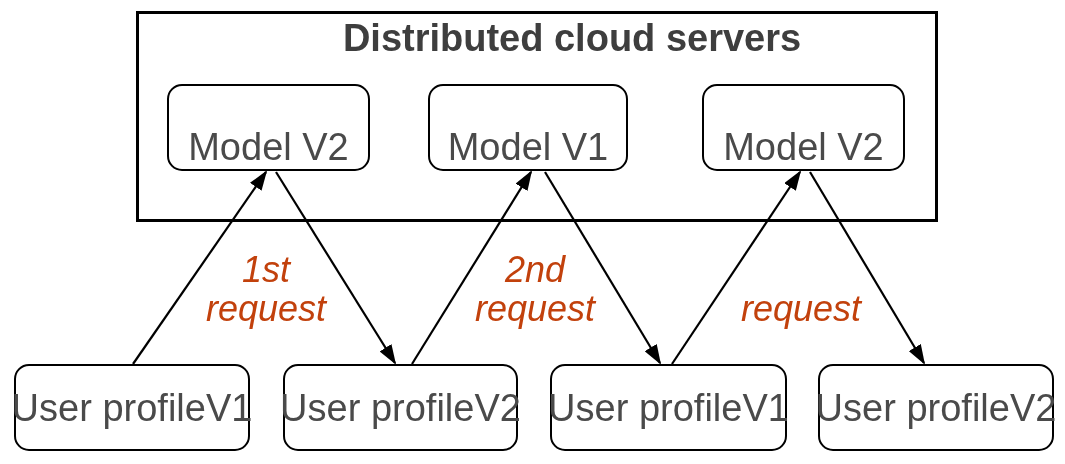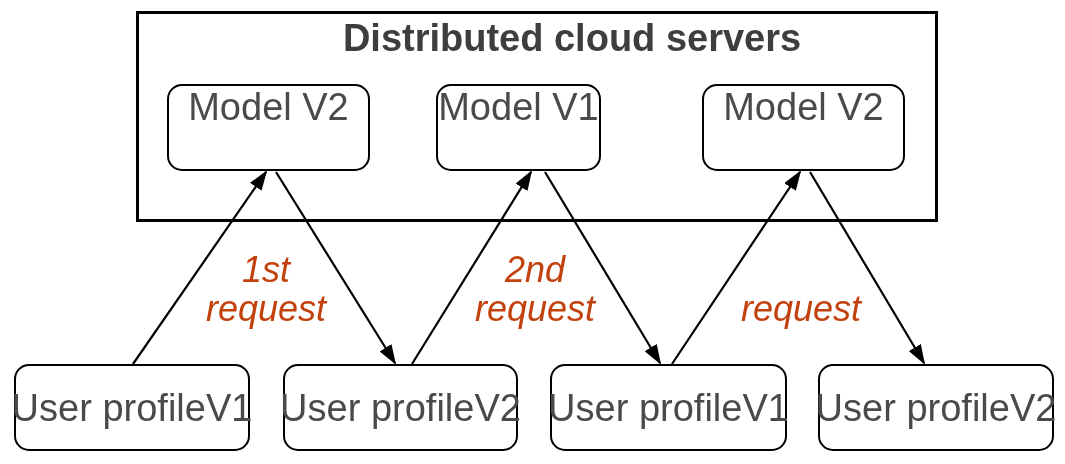--- a/index.html
+++ b/index.html
@@ -33,28 +33,28 @@
   
   .model-box {
     position: absolute;
     top: 70px;
     height: 87px;
     border: 2.5px solid #000000;
     border-radius: 15px;
     box-sizing: border-box;
     background: #ffffff;
     display: flex;
-    align-items: flex-start;
+    align-items: flex-end;
     justify-content: center;
     font-size: 38px;
     color: #4a4a4a;
     white-space: nowrap;
   }
   .m1 { left: 28px;  width: 203px; }
-  .m2 { left: 297px; width: 165px; }
+  .m2 { left: 289px; width: 200px; }
   .m3 { left: 563px; width: 203px; }
   
   .user-box {
     position: absolute;
     top: 364px;
     height: 87px;
     border: 2.5px solid #000000;
     border-radius: 15px;
     box-sizing: border-box;
     background: #ffffff;

